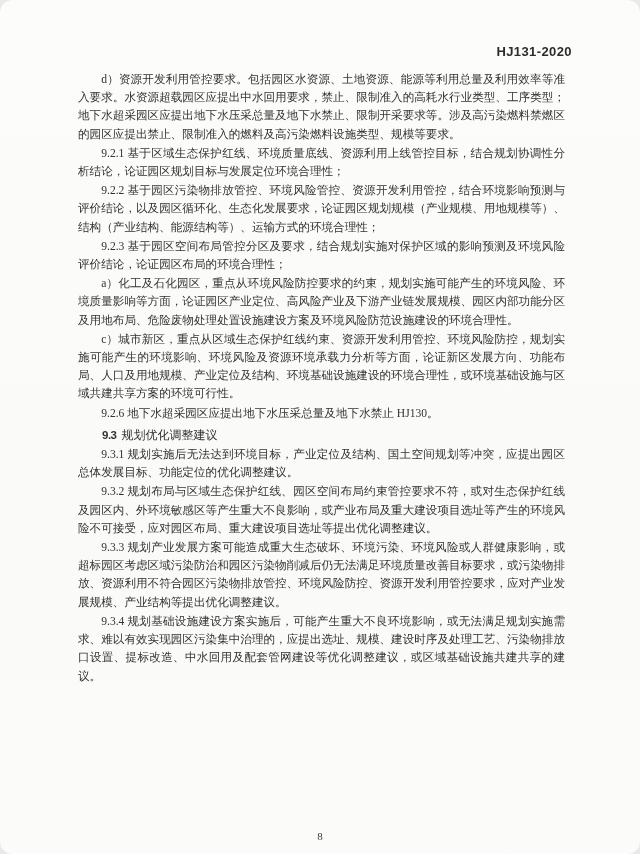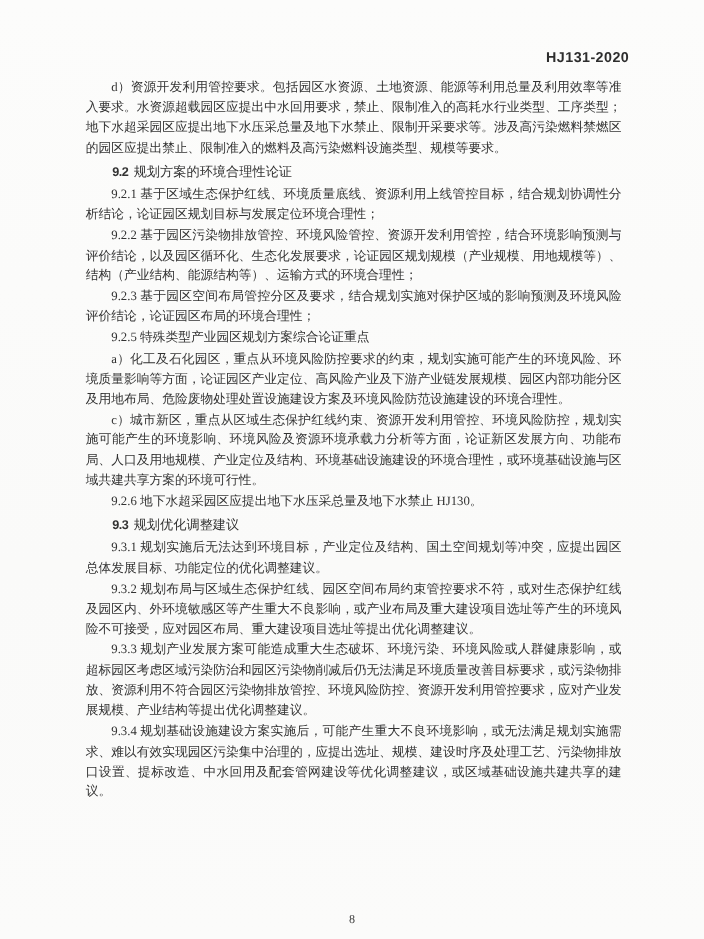--- a/index.html
+++ b/index.html
@@ -1,15 +1,15 @@
 <!DOCTYPE html>
 <html><head>
 <meta charset="utf-8">
 <style>
-  * { margin: 0; padding: 0; box-sizing: border-box; }
+  * { margin: 0; padding: 0; box-sizing: border-box; border-radius: 12px; }
   html, body {
     background: #e9e9e9;
     font-family: "Liberation Serif", "DejaVu Serif", serif;
   }
   .page {
     position: relative;
     width: 640px;
     height: 854px;
     margin: 0 auto;
     background: #fbfbfa;
@@ -68,30 +68,28 @@
 <body>
 
 <div class="page">
 
   <div class="header-code">HJ131-2020</div>
 
   <div class="content">
 
     <p class="para">d）资源开发利用管控要求。包括园区水资源、土地资源、能源等利用总量及利用效率等准入要求。水资源超载园区应提出中水回用要求，禁止、限制准入的高耗水行业类型、工序类型；地下水超采园区应提出地下水压采总量及地下水禁止、限制开采要求等。涉及高污染燃料禁燃区的园区应提出禁止、限制准入的燃料及高污染燃料设施类型、规模等要求。</p>
 
-    <p class="heading"><span class="hnum">9.2</span><span>规划方案的环境合理性论证</span></p>
 
     <p class="para">9.2.1 基于区域生态保护红线、环境质量底线、资源利用上线管控目标，结合规划协调性分析结论，论证园区规划目标与发展定位环境合理性；</p>
 
     <p class="para">9.2.2 基于园区污染物排放管控、环境风险管控、资源开发利用管控，结合环境影响预测与评价结论，以及园区循环化、生态化发展要求，论证园区规划规模（产业规模、用地规模等）、结构（产业结构、能源结构等）、运输方式的环境合理性；</p>
 
     <p class="para">9.2.3 基于园区空间布局管控分区及要求，结合规划实施对保护区域的影响预测及环境风险评价结论，论证园区布局的环境合理性；</p>
 
 
-    <p class="para">9.2.5 特殊类型产业园区规划方案综合论证重点</p>
 
     <p class="para">a）化工及石化园区，重点从环境风险防控要求的约束，规划实施可能产生的环境风险、环境质量影响等方面，论证园区产业定位、高风险产业及下游产业链发展规模、园区内部功能分区及用地布局、危险废物处理处置设施建设方案及环境风险防范设施建设的环境合理性。</p>
 
 
     <p class="para">c）城市新区，重点从区域生态保护红线约束、资源开发利用管控、环境风险防控，规划实施可能产生的环境影响、环境风险及资源环境承载力分析等方面，论证新区发展方向、功能布局、人口及用地规模、产业定位及结构、环境基础设施建设的环境合理性，或环境基础设施与区域共建共享方案的环境可行性。</p>
 
     <p class="para">9.2.6 地下水超采园区应提出地下水压采总量及地下水禁止 HJ130。</p>
 
     <p class="heading"><span class="hnum">9.3</span><span>规划优化调整建议</span></p>
 

